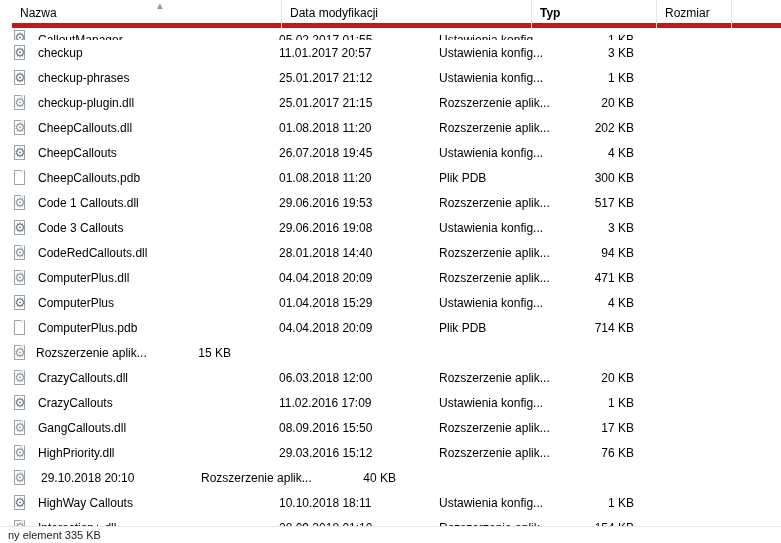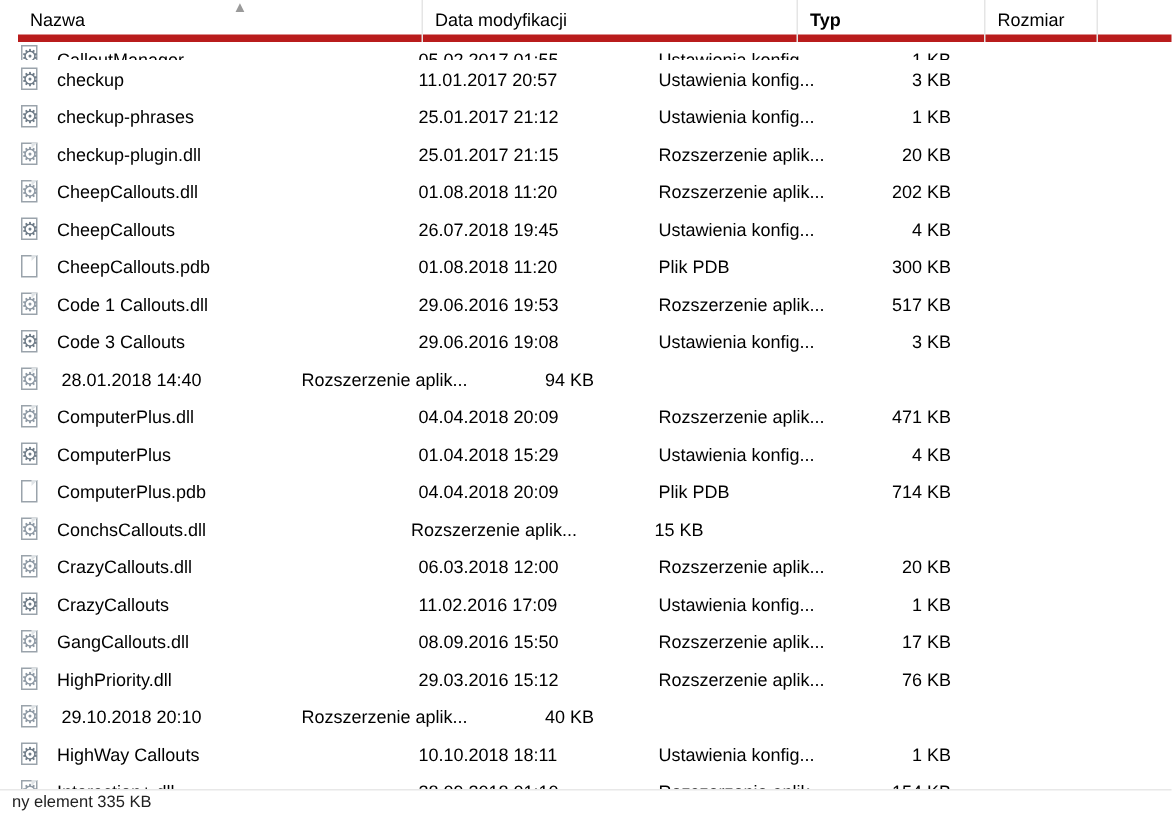--- a/index.html
+++ b/index.html
@@ -333,20 +333,21 @@
         <div class="type-cell">Ustawienia konfig...</div>
         <div class="size-cell">3 KB</div>
       </div>
       <div class="row">
         <div class="icon-cell">
           <span class="ico dll">
             <span class="page"></span>
             <span class="gear">⚙</span>
           </span>
         </div>
+        <div class="name-cell">CodeRedCallouts.dll</div>
         <div class="date-cell">28.01.2018 14:40</div>
         <div class="type-cell">Rozszerzenie aplik...</div>
         <div class="size-cell">94 KB</div>
       </div>
       <div class="row">
         <div class="icon-cell">
           <span class="ico dll">
             <span class="page"></span>
             <span class="gear">⚙</span>
           </span>
@@ -379,21 +380,20 @@
         <div class="type-cell">Plik PDB</div>
         <div class="size-cell">714 KB</div>
       </div>
       <div class="row">
         <div class="icon-cell">
           <span class="ico dll">
             <span class="page"></span>
             <span class="gear">⚙</span>
           </span>
         </div>
-        <div class="name-cell">ConchsCallouts.dll</div>
         <div class="type-cell">Rozszerzenie aplik...</div>
         <div class="size-cell">15 KB</div>
       </div>
       <div class="row">
         <div class="icon-cell">
           <span class="ico dll">
             <span class="page"></span>
             <span class="gear">⚙</span>
           </span>
         </div>

